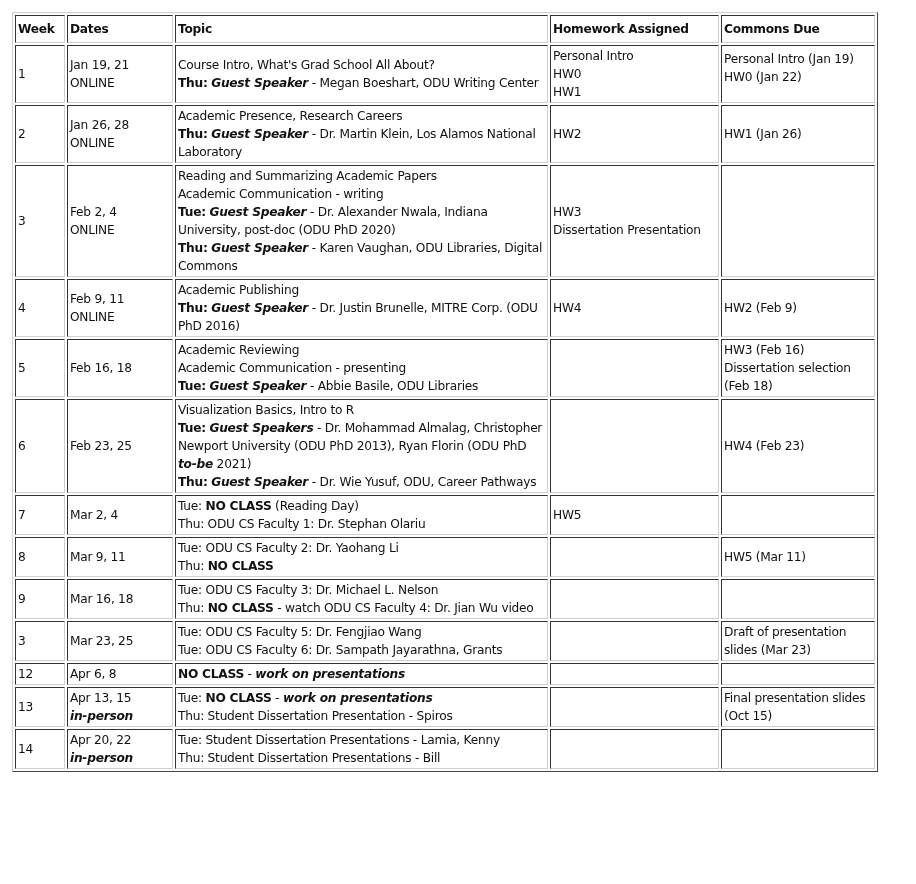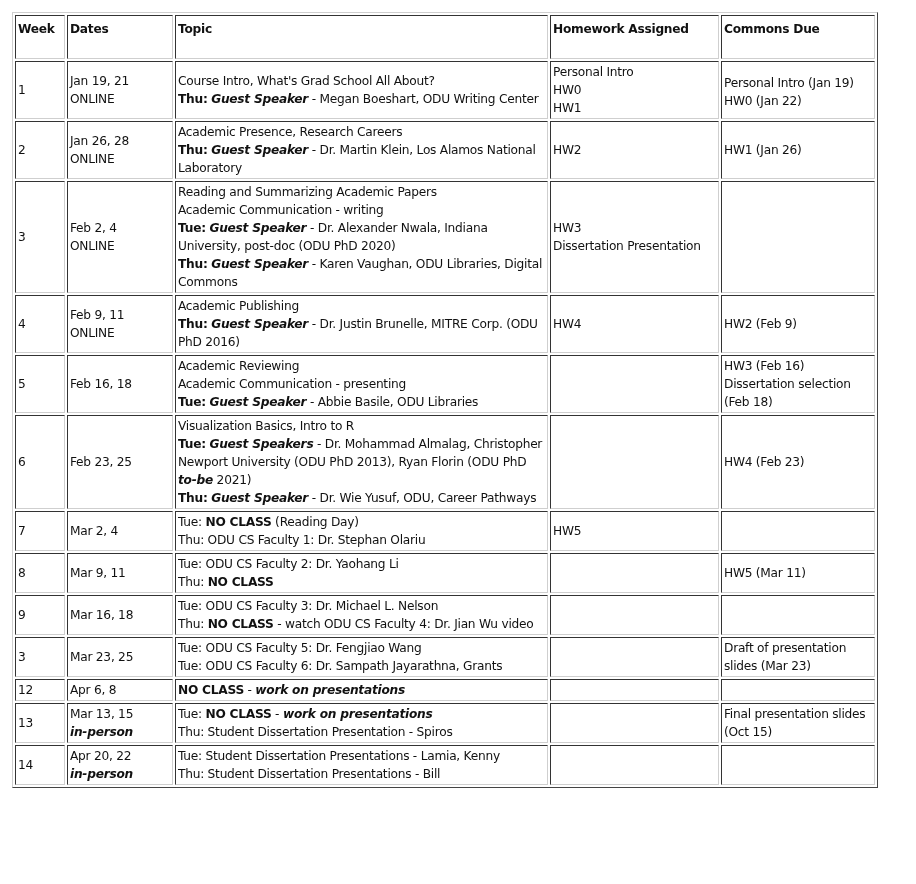--- a/index.html
+++ b/index.html
@@ -37,21 +37,21 @@
       border-bottom: 1px solid #cfcfcf;
       padding: 1px 2px;
       vertical-align: middle;
       text-align: left;
       letter-spacing: -0.25px;
     }
     table.schedule th {
       font-weight: bold;
       height: 22px;
       padding-top: 2px;
-      padding-bottom: 18px;
+      padding-bottom: 2px;
     }
     .col-week { width: 50px; }
     .col-dates { width: 106px; }
     .col-topic { width: 373px; }
     .col-assigned { width: 169px; }
     .col-due { width: 154px; }
     .line { display: block; white-space: normal; }
     b { font-weight: bold; }
     i { font-style: italic; font-weight: bold; }
   </style>
@@ -85,21 +85,21 @@
           </td>
           <td>
             <span class="line">Course Intro, What's Grad School All About?</span>
             <span class="line"><b>Thu:</b> <i>Guest Speaker</i> - Megan Boeshart, ODU Writing Center</span>
           </td>
           <td>
             <span class="line">Personal Intro</span>
             <span class="line">HW0</span>
             <span class="line">HW1</span>
           </td>
-          <td style="vertical-align: top; padding-top: 12px;">
+          <td style="vertical-align: top; padding-top: 4px;">
             <span class="line">Personal Intro (Jan 19)</span>
             <span class="line">HW0 (Jan 22)</span>
           </td>
         </tr>
         <tr>
           <td>2</td>
           <td>
             <span class="line">Jan 26, 28</span>
             <span class="line">ONLINE</span>
           </td>
@@ -241,21 +241,21 @@
           </td>
           <td>
             <span class="line"><b>NO CLASS</b> - <i>work on presentations</i></span>
           </td>
           <td></td>
           <td></td>
         </tr>
         <tr>
           <td>13</td>
           <td>
-            <span class="line">Mar 13, 15</span>
+            <span class="line">Apr 13, 15</span>
             <span class="line"><i>in-person</i></span>
           </td>
           <td>
             <span class="line">Tue: <b>NO CLASS</b> - <i>work on presentations</i></span>
             <span class="line">Thu: Student Dissertation Presentation - Spiros</span>
           </td>
           <td></td>
           <td>
             <span class="line">Final presentation slides (Oct 15)</span>
           </td>

